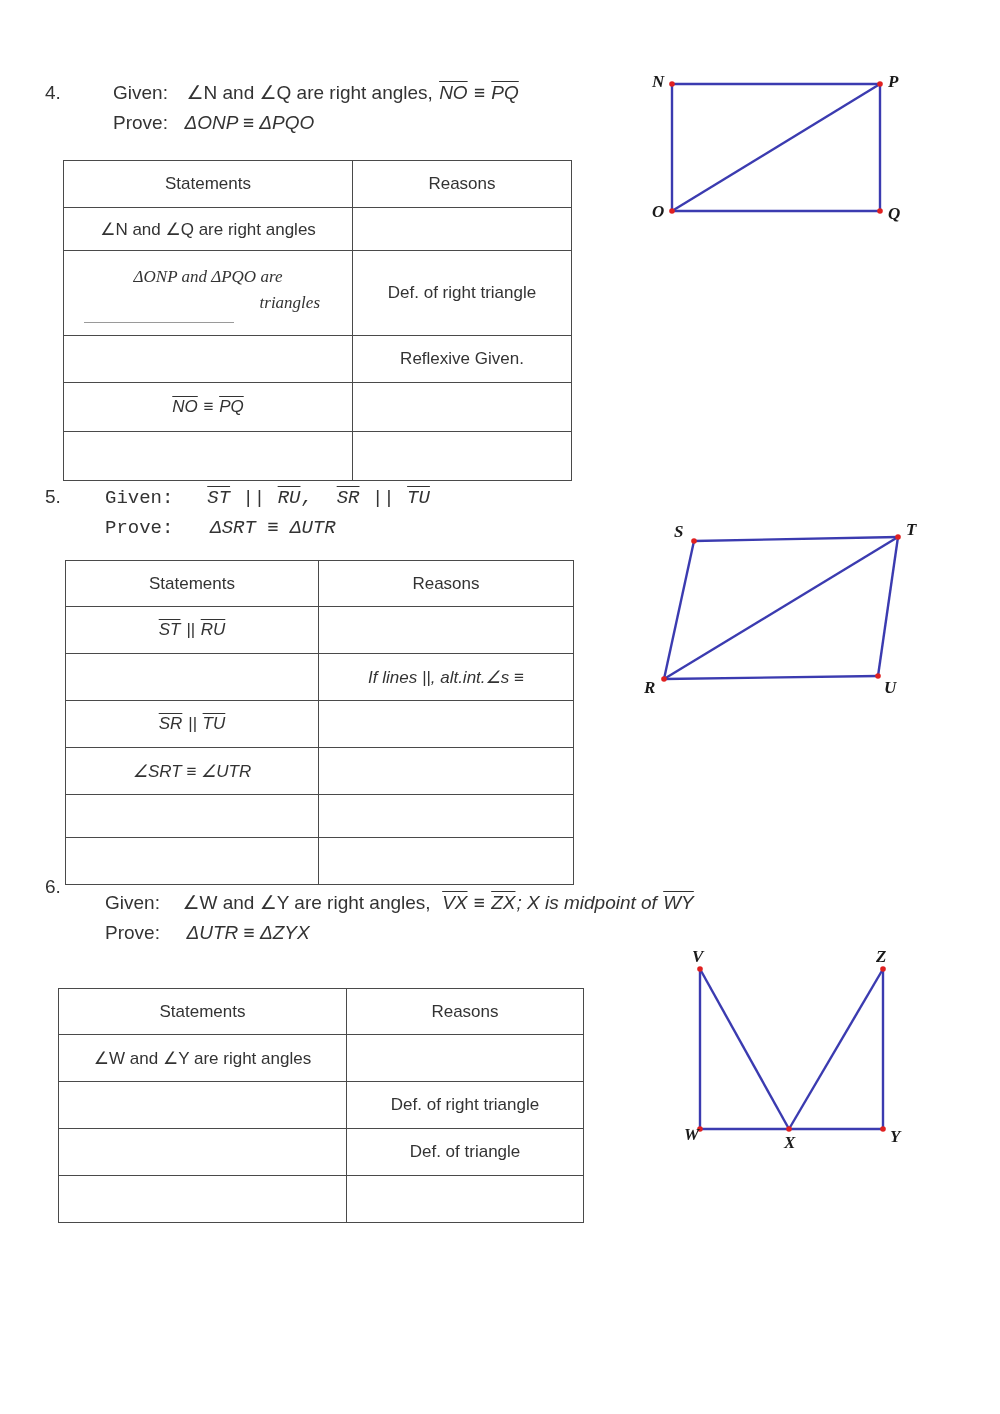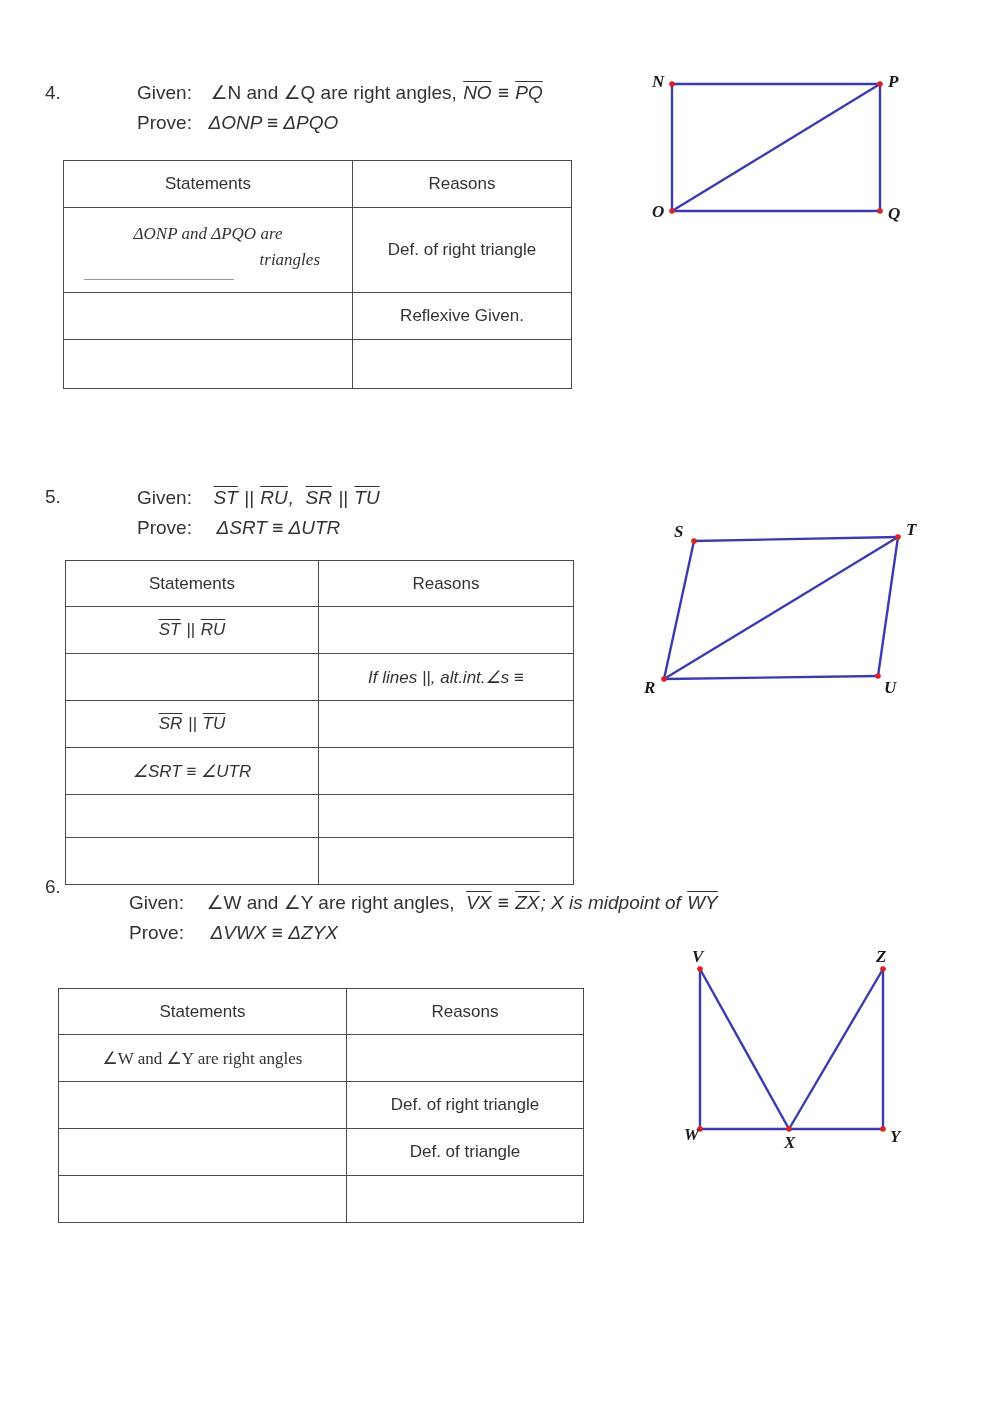--- a/index.html
+++ b/index.html
@@ -23,21 +23,21 @@
     font-size: 19px;
     color: #333;
   }
   .prompt {
     position: absolute;
     font-size: 19px;
     line-height: 30px;
     white-space: nowrap;
     color: #333;
   }
-  .prompt-row { display: block; white-space: nowrap; margin-left: 24px; }
+  .prompt-row { display: block; white-space: nowrap; }
   .it { font-style: italic; }
   .ovl {
     text-decoration: overline;
     display: inline-block;
     padding: 0 1px;
   }
 
   
   table.proof {
     position: absolute;
@@ -105,30 +105,40 @@
     <colgroup>
         <col style="width:289px">
         <col style="width:219px">
       </colgroup>
     <tbody>
         <tr>
       <th class="stmt" style="height:38px;">Statements</th>
       <th class="rsn">Reasons</th>
     </tr>
     <tr>
+      <td class="stmt" style="height:34px;">∠N and ∠Q are right angles</td>
+      <td class="rsn"></td>
+    </tr>
+    <tr>
       <td class="stmt stmt-two" style="height:76px;font-family:Liberation Serif, serif;">
         <span class="l1 it">ΔONP and ΔPQO are</span>
         <span class="l2 it">triangles</span>
         <span class="blankline"></span>
       </td>
       <td class="rsn">Def. of right triangle</td>
     </tr>
     <tr>
       <td class="stmt" style="height:38px;"></td>
       <td class="rsn">Reflexive Given.</td>
+    </tr>
+    <tr>
+      <td class="stmt" style="height:40px;">
+        <span class="it"><span class="ovl">NO</span> ≡ <span class="ovl">PQ</span></span>
+      </td>
+      <td class="rsn"></td>
     </tr>
     <tr>
       <td class="stmt" style="height:40px;"></td>
       <td class="rsn"></td>
     </tr>
   </tbody>
     </table>
 
   <div class="figure" style="left:640px; top:60px;">
     <svg width="290" height="180" viewBox="0 0 290 180">
@@ -149,21 +159,21 @@
     <span class="vlabel" style="left:12px; top:12px;">N</span>
     <span class="vlabel" style="left:248px; top:12px;">P</span>
     <span class="vlabel" style="left:12px; top:142px;">O</span>
     <span class="vlabel" style="left:248px; top:144px;">Q</span>
   </div>
 </div>
 
 <div class="problem">
   <div class="prob-num" style="left:45px; top:486px;">5.</div>
 
-  <div class="prompt" style="left:113px; top:483px;">
+  <div class="prompt" style="left:105px; top:483px;font-family:Liberation Mono, monospace;">
     <span class="prompt-row">
       <span>Given:</span>
       <span style="display:inline-block;width:10px"></span>
       <span class="it"><span class="ovl">ST</span> || <span class="ovl">RU</span>, &nbsp;<span class="ovl">SR</span> || <span class="ovl">TU</span></span>
     </span>
     <span class="prompt-row">
       <span>Prove:</span>
       <span style="display:inline-block;width:14px"></span>
       <span class="it">ΔSRT ≡ ΔUTR</span>
     </span>
@@ -238,36 +248,36 @@
 
   <div class="prompt" style="left:105px; top:888px;">
     <span class="prompt-row">
       <span>Given:</span>
       <span style="display:inline-block;width:12px"></span>
       <span>∠W and ∠Y are right angles, &nbsp;<span class="it"><span class="ovl">VX</span> ≡ <span class="ovl">ZX</span>; X is midpoint of <span class="ovl">WY</span></span></span>
     </span>
     <span class="prompt-row">
       <span>Prove:</span>
       <span style="display:inline-block;width:16px"></span>
-      <span class="it">ΔVWX ≡ ΔZYX</span>
+      <span class="it">ΔUTR ≡ ΔZYX</span>
     </span>
   </div>
 
   <table class="proof" style="left:58px; top:988px; width:525px;">
     <colgroup>
         <col style="width:288px">
         <col style="width:237px">
       </colgroup>
     <tbody>
         <tr>
       <th class="stmt" style="height:37px;">Statements</th>
       <th class="rsn">Reasons</th>
     </tr>
     <tr>
-      <td class="stmt" style="height:38px;font-family:Liberation Serif, serif;">∠W and ∠Y are right angles</td>
+      <td class="stmt" style="height:38px;">∠W and ∠Y are right angles</td>
       <td class="rsn"></td>
     </tr>
     <tr>
       <td class="stmt" style="height:38px;"></td>
       <td class="rsn">Def. of right triangle</td>
     </tr>
     <tr>
       <td class="stmt" style="height:38px;"></td>
       <td class="rsn">Def. of triangle</td>
     </tr>

